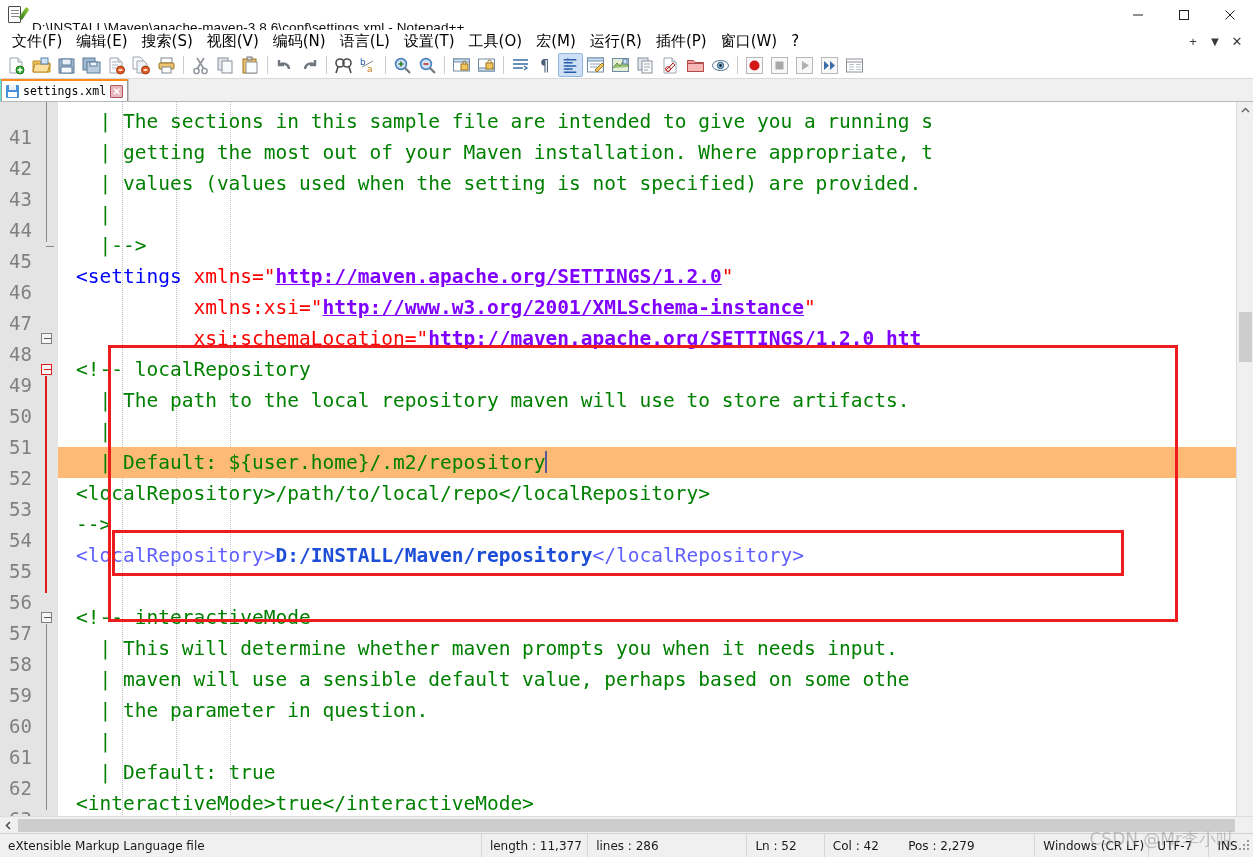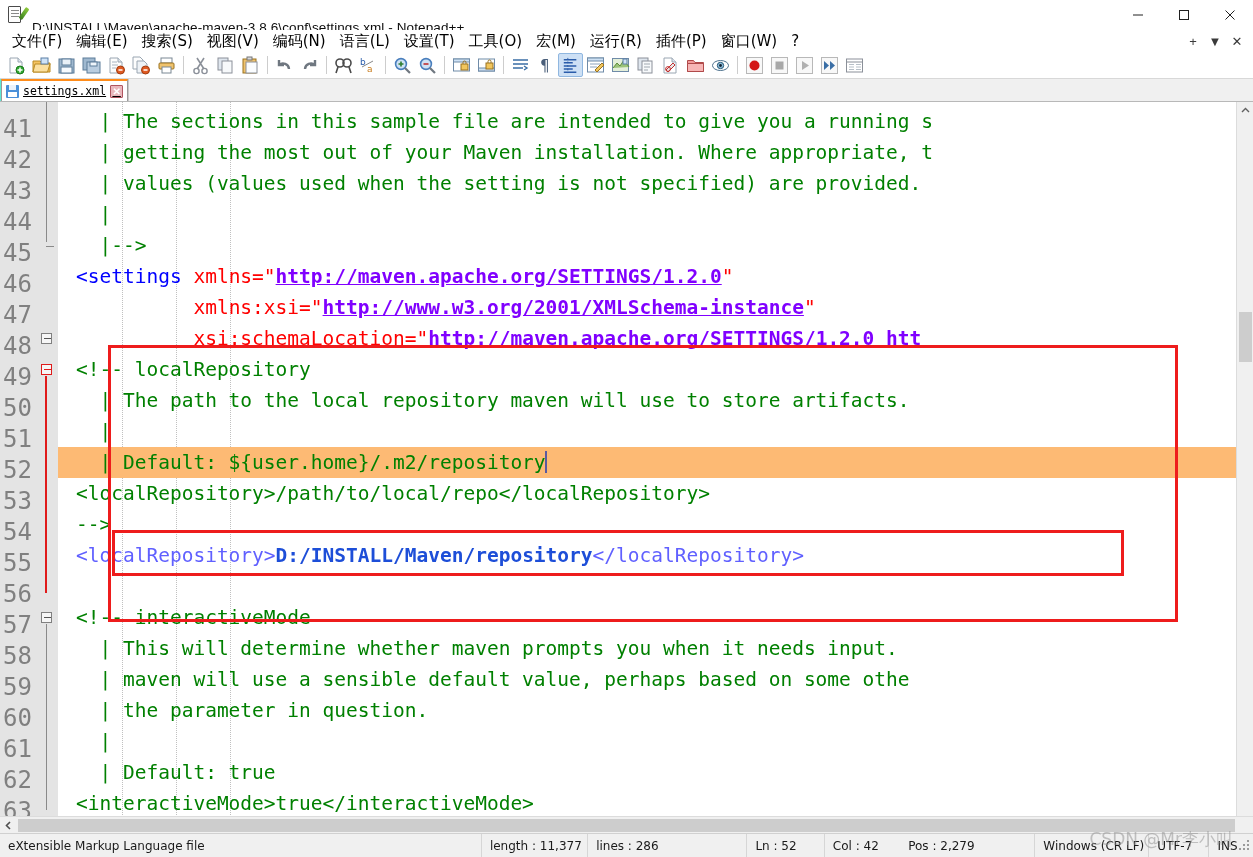--- a/index.html
+++ b/index.html
@@ -127,21 +127,20 @@
 
   
   .tabbar {
     height: 23px;
     flex: 0 0 23px;
     background: #5eead4;
     display: flex;
     align-items: flex-end;
     border-bottom: 1px solid #b8b8b8;
     padding-left: 1px;
-    text-decoration: underline;
   }
   .tab {
     height: 22px;
     display: flex;
     align-items: center;
     gap: 4px;
     padding: 0 4px 0 4px;
     background: #ffffff;
     border: 1px solid #9a9a9a;
     border-bottom: none;
@@ -198,24 +197,24 @@
     display: flex;
     position: relative;
     overflow: hidden;
   }
   .gutter {
     width: 38px;
     flex: 0 0 38px;
     background: #e4e4e4;
     color: #808080;
     font-family: "DejaVu Sans Mono", "Liberation Mono", monospace;
-    font-size: 24px;
+    font-size: 19px;
     text-align: right;
     padding-right: 6px;
-    padding-top: 12px;
+    padding-top: 20px;
     user-select: none;
   }
   .gutter div { height: 31px; line-height: 31px; }
 
   .foldmargin {
     width: 20px;
     flex: 0 0 20px;
     background: #e4e4e4;
     padding-top: 4px;
     position: relative;

